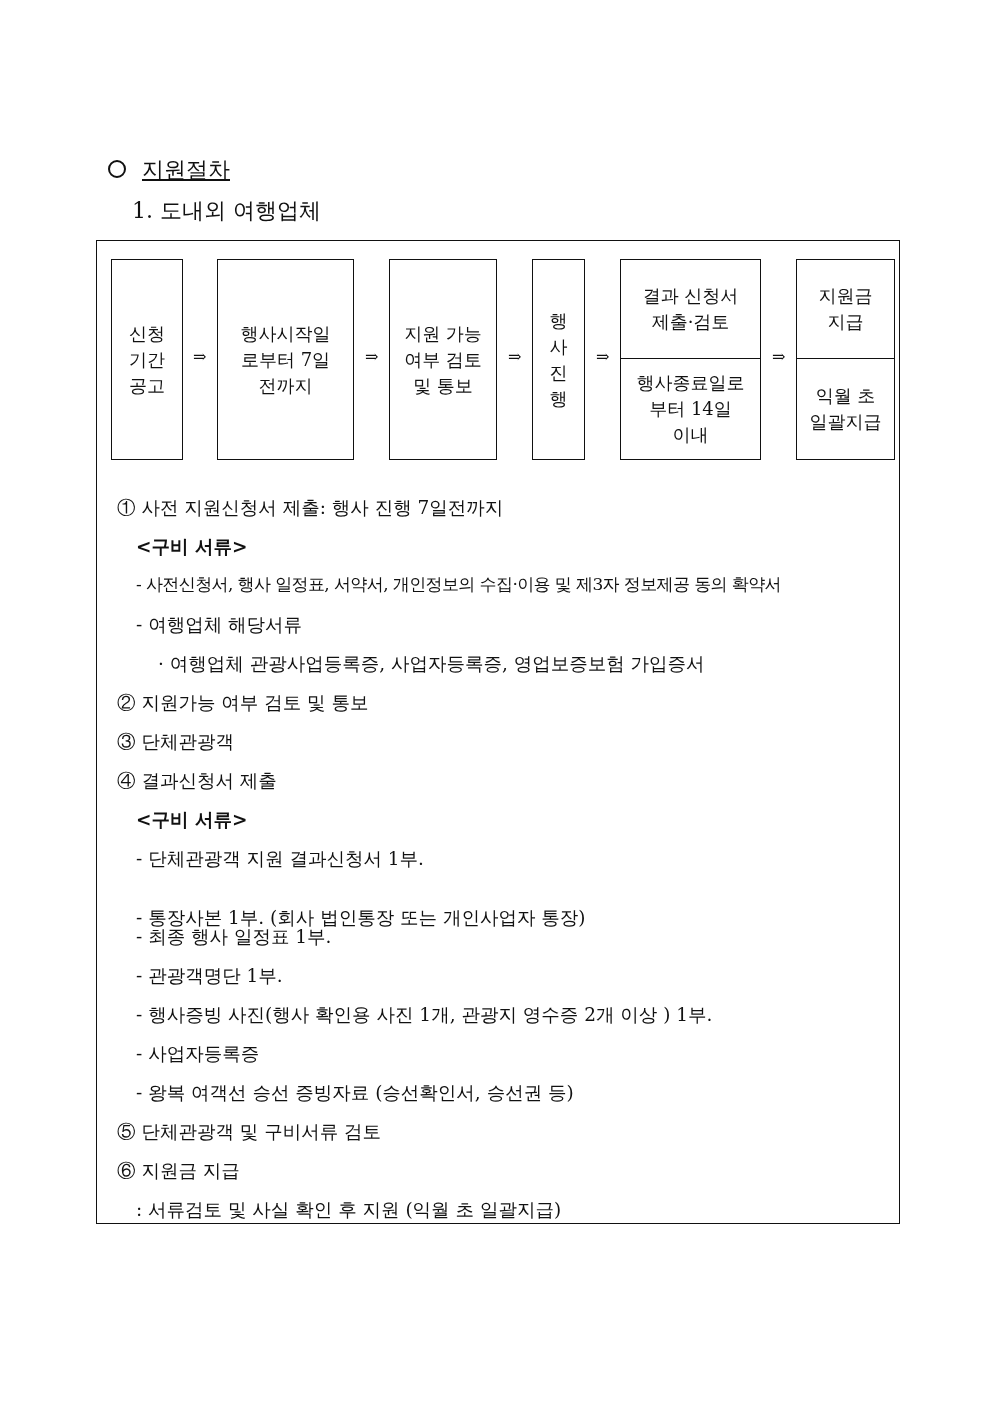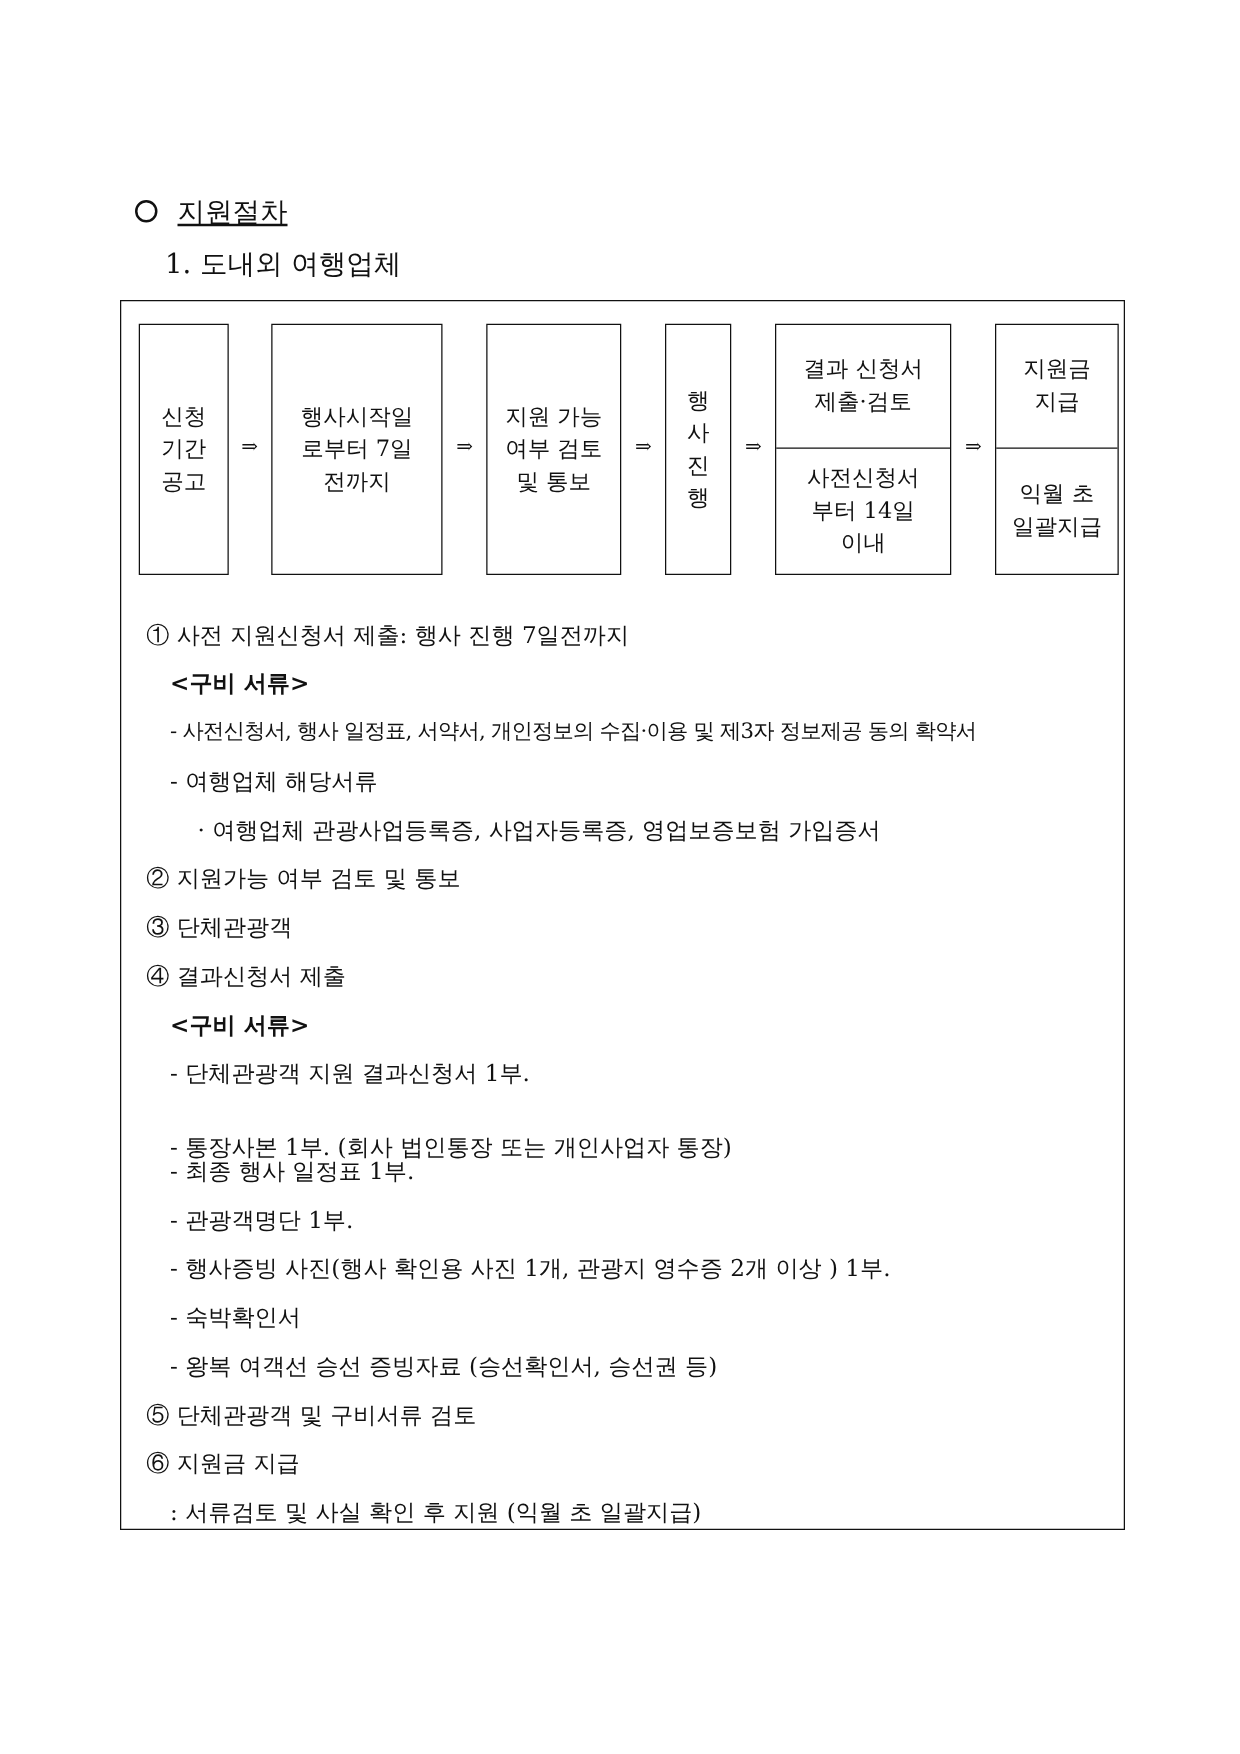--- a/index.html
+++ b/index.html
@@ -52,21 +52,21 @@
   <div class="cell">행
 사
 진
 행</div>
 </div>
 <span class="arrow" style="left:596px;">⇒</span>
 
 <div class="box" style="left:620px; top:259px; width:141px; height:201px;">
   <div class="cell top" style="flex:0 0 98px;">결과 신청서
 제출·검토</div>
-  <div class="cell">사전신청서
+  <div class="cell">행사종료일로
 부터 14일
 이내</div>
 </div>
 <span class="arrow" style="left:772px;">⇒</span>
 
 <div class="box" style="left:796px; top:259px; width:99px; height:201px;">
   <div class="cell top" style="flex:0 0 98px;">지원금
 지급</div>
   <div class="cell">익월 초
 일괄지급</div>
@@ -79,17 +79,17 @@
 <div class="line" style="left:158px; top:651px;">· 여행업체 관광사업등록증, 사업자등록증, 영업보증보험 가입증서</div>
 <div class="line" style="top:690px;">② 지원가능 여부 검토 및 통보</div>
 <div class="line" style="top:729px;">③ 단체관광객</div>
 <div class="line" style="top:768px;">④ 결과신청서 제출</div>
 <div class="line sub bold" style="top:807px;">&lt;구비 서류&gt;</div>
 <div class="line sub" style="top:846px;">- 단체관광객 지원 결과신청서 1부.</div>
 <div class="line sub" style="top:885px;margin-top:20px;">- 통장사본 1부. (회사 법인통장 또는 개인사업자 통장)</div>
 <div class="line sub" style="top:924px;">- 최종 행사 일정표 1부.</div>
 <div class="line sub" style="top:963px;">- 관광객명단 1부.</div>
 <div class="line sub" style="top:1002px;">- 행사증빙 사진(행사 확인용 사진 1개, 관광지 영수증 2개 이상 ) 1부.</div>
-<div class="line sub" style="top:1041px;">- 숙박확인서</div>
+<div class="line sub" style="top:1041px;">- 사업자등록증</div>
 <div class="line sub" style="top:1080px;">- 왕복 여객선 승선 증빙자료 (승선확인서, 승선권 등)</div>
 <div class="line" style="top:1119px;">⑤ 단체관광객 및 구비서류 검토</div>
 <div class="line" style="top:1158px;">⑥ 지원금 지급</div>
 <div class="line sub" style="top:1197px;">: 서류검토 및 사실 확인 후 지원 (익월 초 일괄지급)</div>
 
 </body></html>

